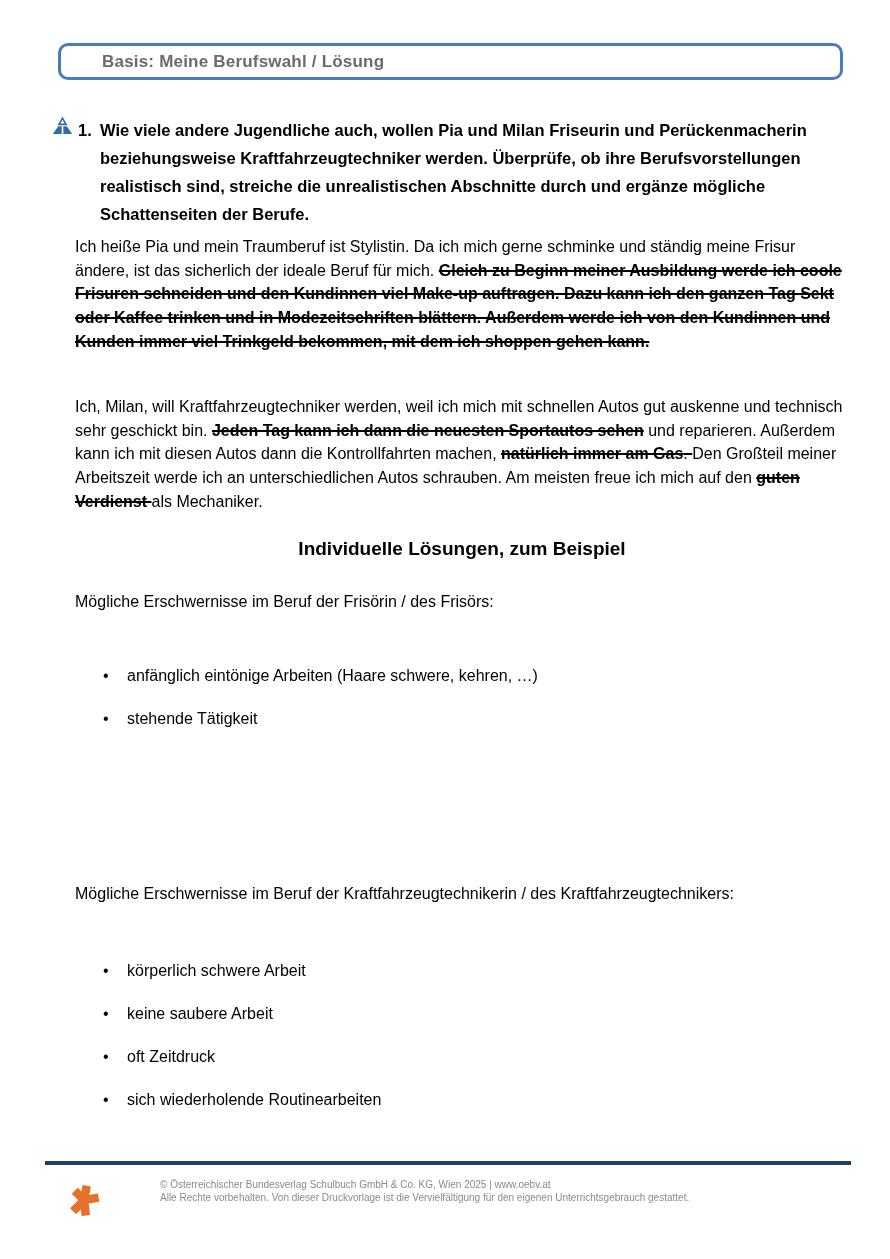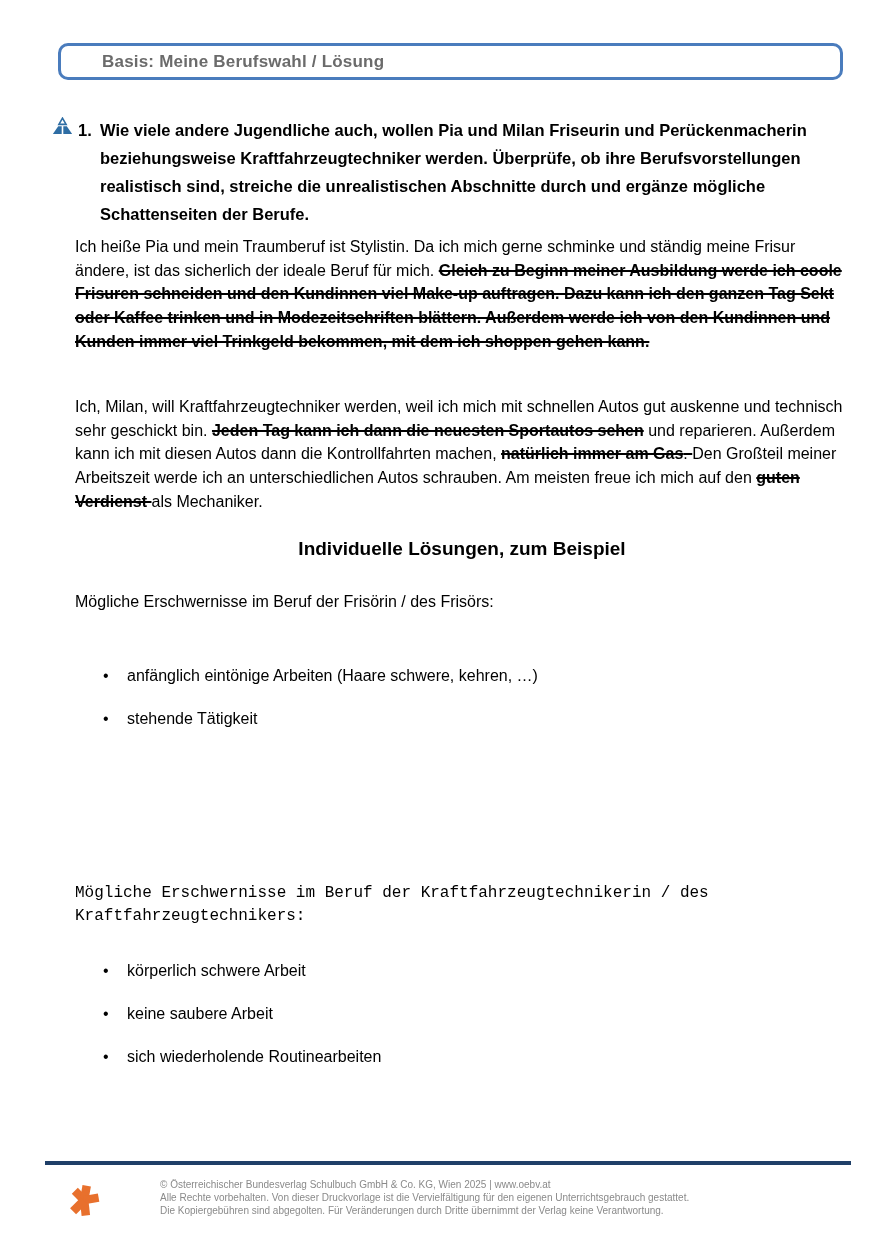--- a/index.html
+++ b/index.html
@@ -45,21 +45,21 @@
   .b{font-weight:bold;}
   .st{text-decoration:line-through;text-decoration-thickness:2px;}
   .solutions-heading{
     position:absolute;left:75px;top:538px;width:774px;
     text-align:center;font-size:19px;font-weight:bold;
   }
   .section-label{
     position:absolute;left:75px;width:790px;font-size:16px;line-height:23px;
   }
   .label-1{top:590px;}
-  .label-2{top:882px;font-family:Liberation Mono, monospace;}
+  .label-2{top:882px;}
   ul.sol-list{
     position:absolute;left:75px;margin:0;padding:0;list-style:none;
     font-size:16px;
   }
   .list-1{top:664px;}
   .list-2{top:959px;}
   ul.sol-list li{
     position:relative;padding-left:52px;line-height:24px;margin-bottom:19px;
   }
   ul.sol-list li::before{
@@ -102,32 +102,32 @@
 <div class="section-label label-1">Mögliche Erschwernisse im Beruf der Frisörin / des Frisörs:</div>
 <ul class="sol-list list-1">
     <li>anfänglich eintönige Arbeiten (Haare schwere, kehren, …)</li>
     <li>stehende Tätigkeit</li>
   </ul>
 
 <div class="section-label label-2">Mögliche Erschwernisse im Beruf der Kraftfahrzeugtechnikerin / des Kraftfahrzeugtechnikers:</div>
 <ul class="sol-list list-2">
     <li>körperlich schwere Arbeit</li>
     <li>keine saubere Arbeit</li>
+    <li>oft Zeitdruck</li>
     <li>sich wiederholende Routinearbeiten</li>
   </ul>
 
 <div class="footer-rule"></div>
 <span class="footer-logo">
   <svg width="34" height="40" viewBox="0 0 40 46" aria-hidden="true">
     <g stroke="var(--logo_orange)" stroke-width="10" stroke-linecap="butt">
       <line x1="19" y1="22" x2="8" y2="11"></line>
       <line x1="19" y1="22" x2="22" y2="5"></line>
       <line x1="19" y1="22" x2="36" y2="19"></line>
       <line x1="19" y1="22" x2="21" y2="40"></line>
       <line x1="19" y1="22" x2="6" y2="35"></line>
     </g>
   </svg>
 </span>
 <div class="footer-text">
   <div>© Österreichischer Bundesverlag Schulbuch GmbH &amp; Co. KG, Wien 2025 | www.oebv.at</div>
   <div>Alle Rechte vorbehalten. Von dieser Druckvorlage ist die Vervielfältigung für den eigenen Unterrichtsgebrauch gestattet.</div>
-  <div>Die Kopiergebühren sind abgegolten. Für Veränderungen durch Dritte übernimmt der Verlag keine Verantwortung.</div>
 </div>
 
 </body></html>

